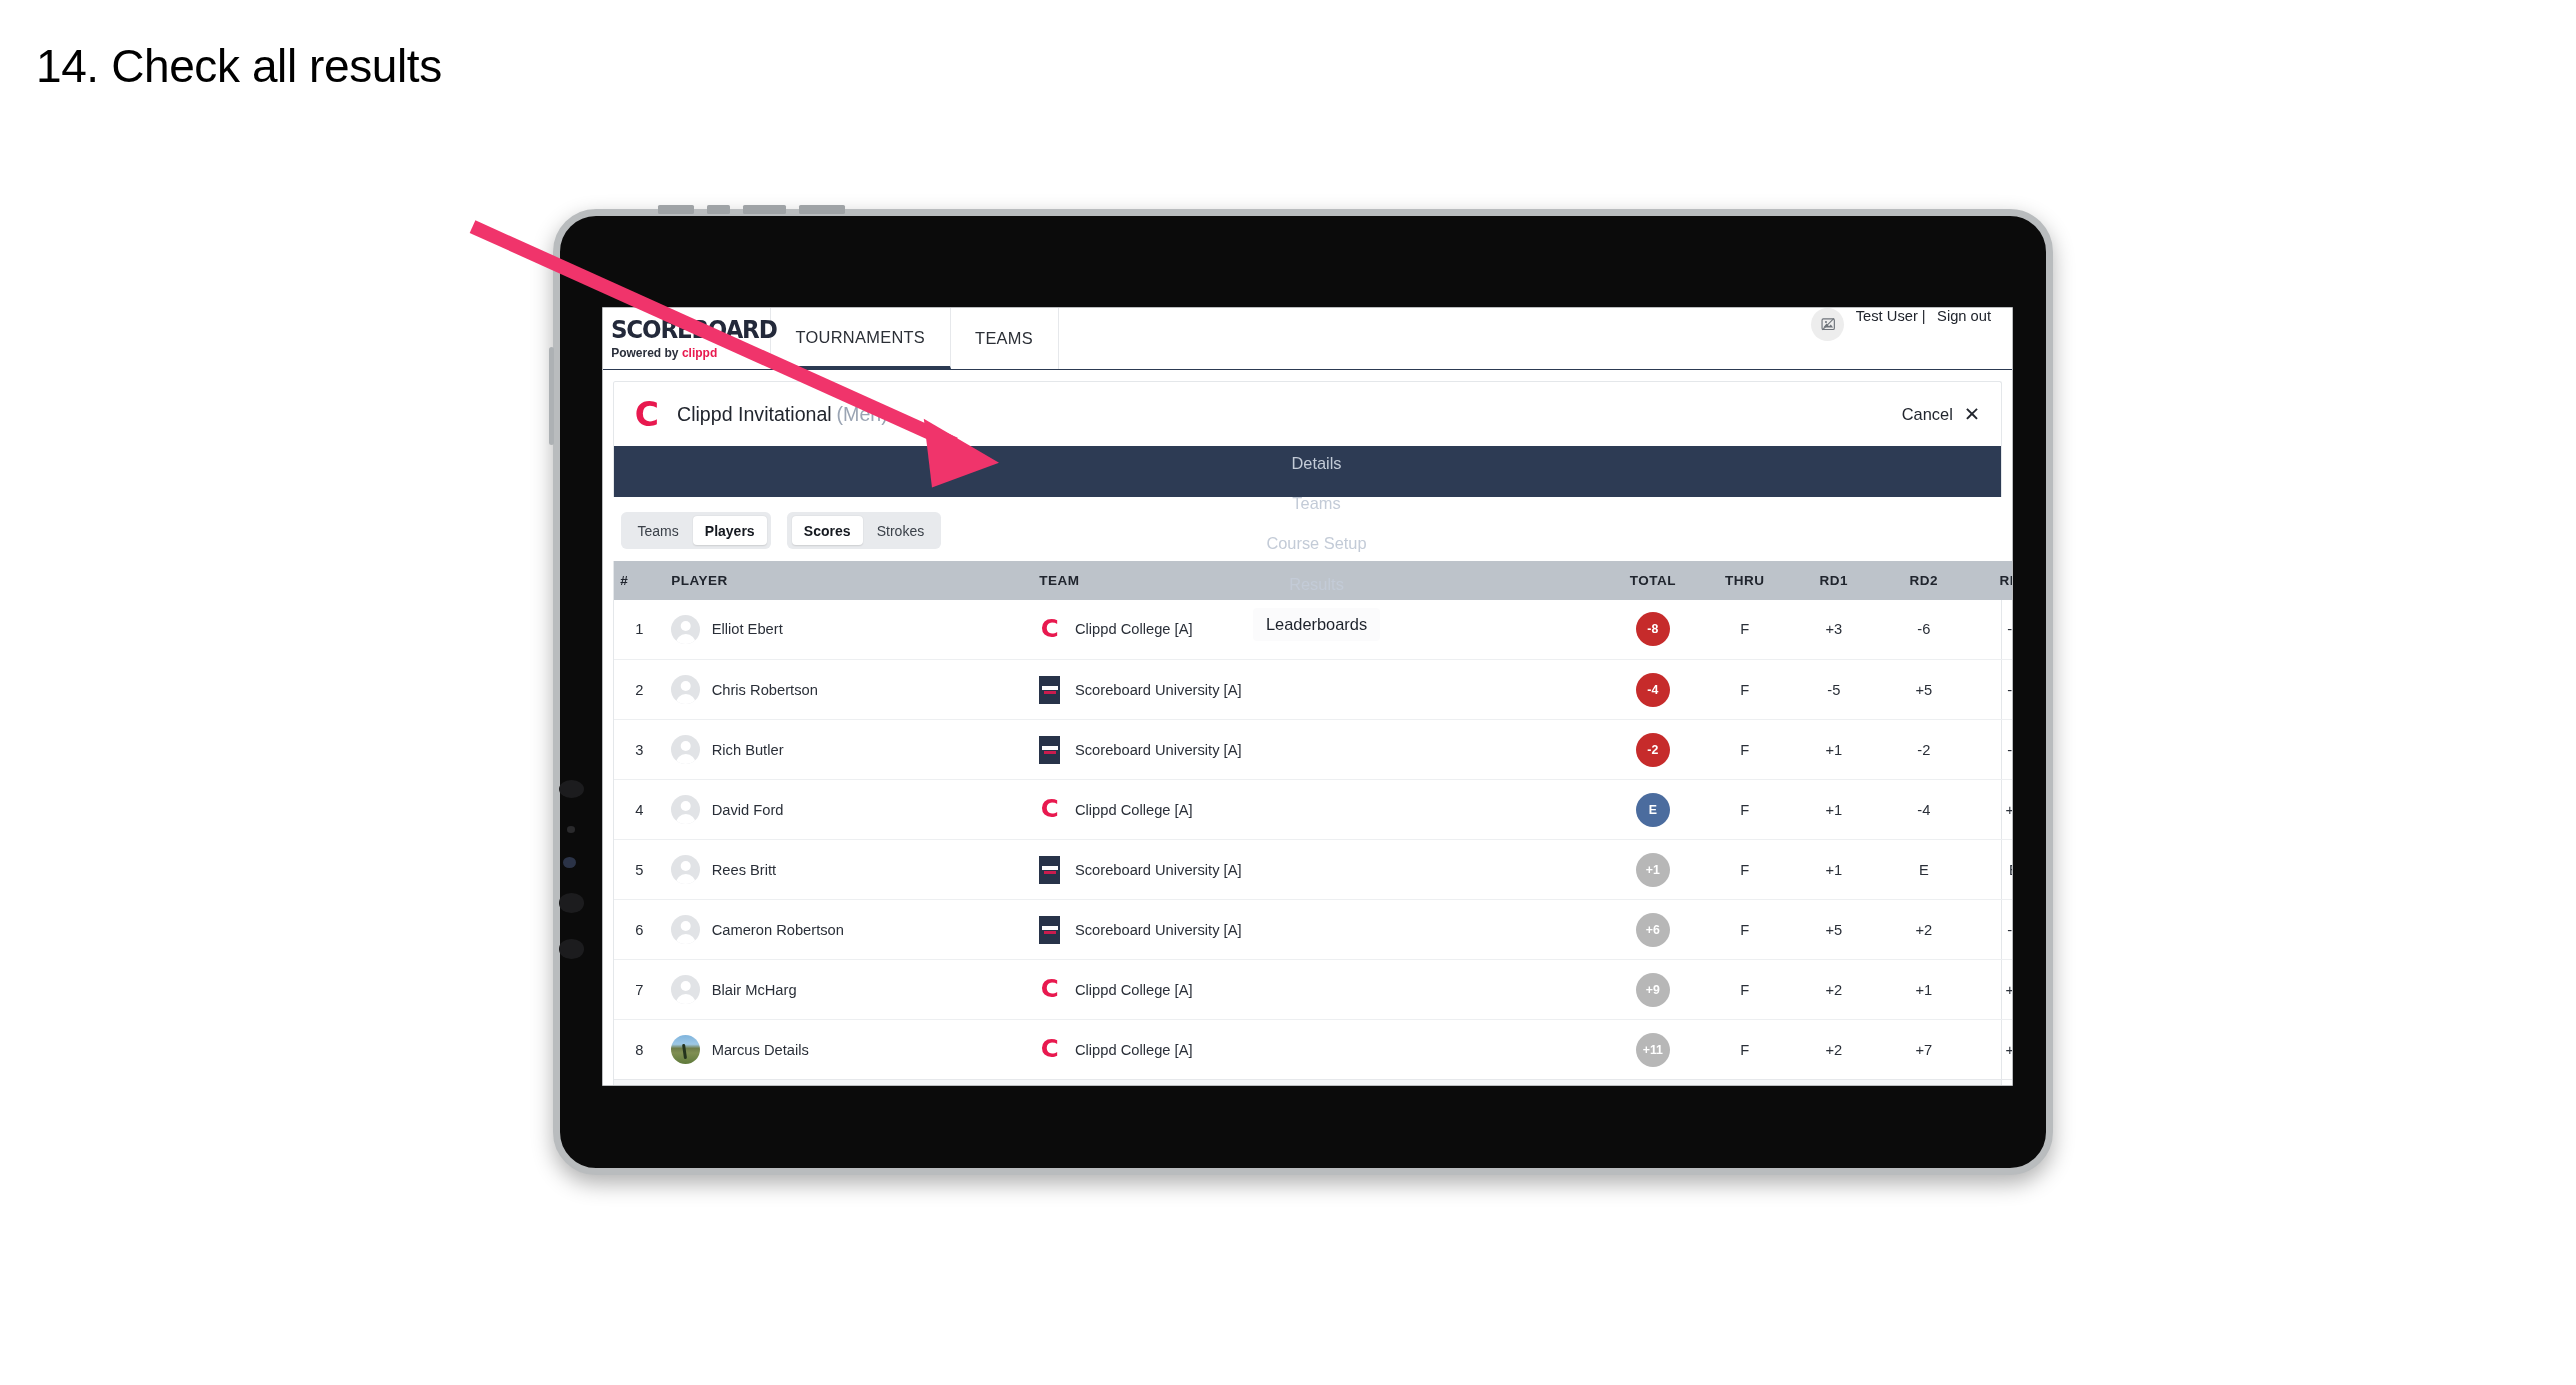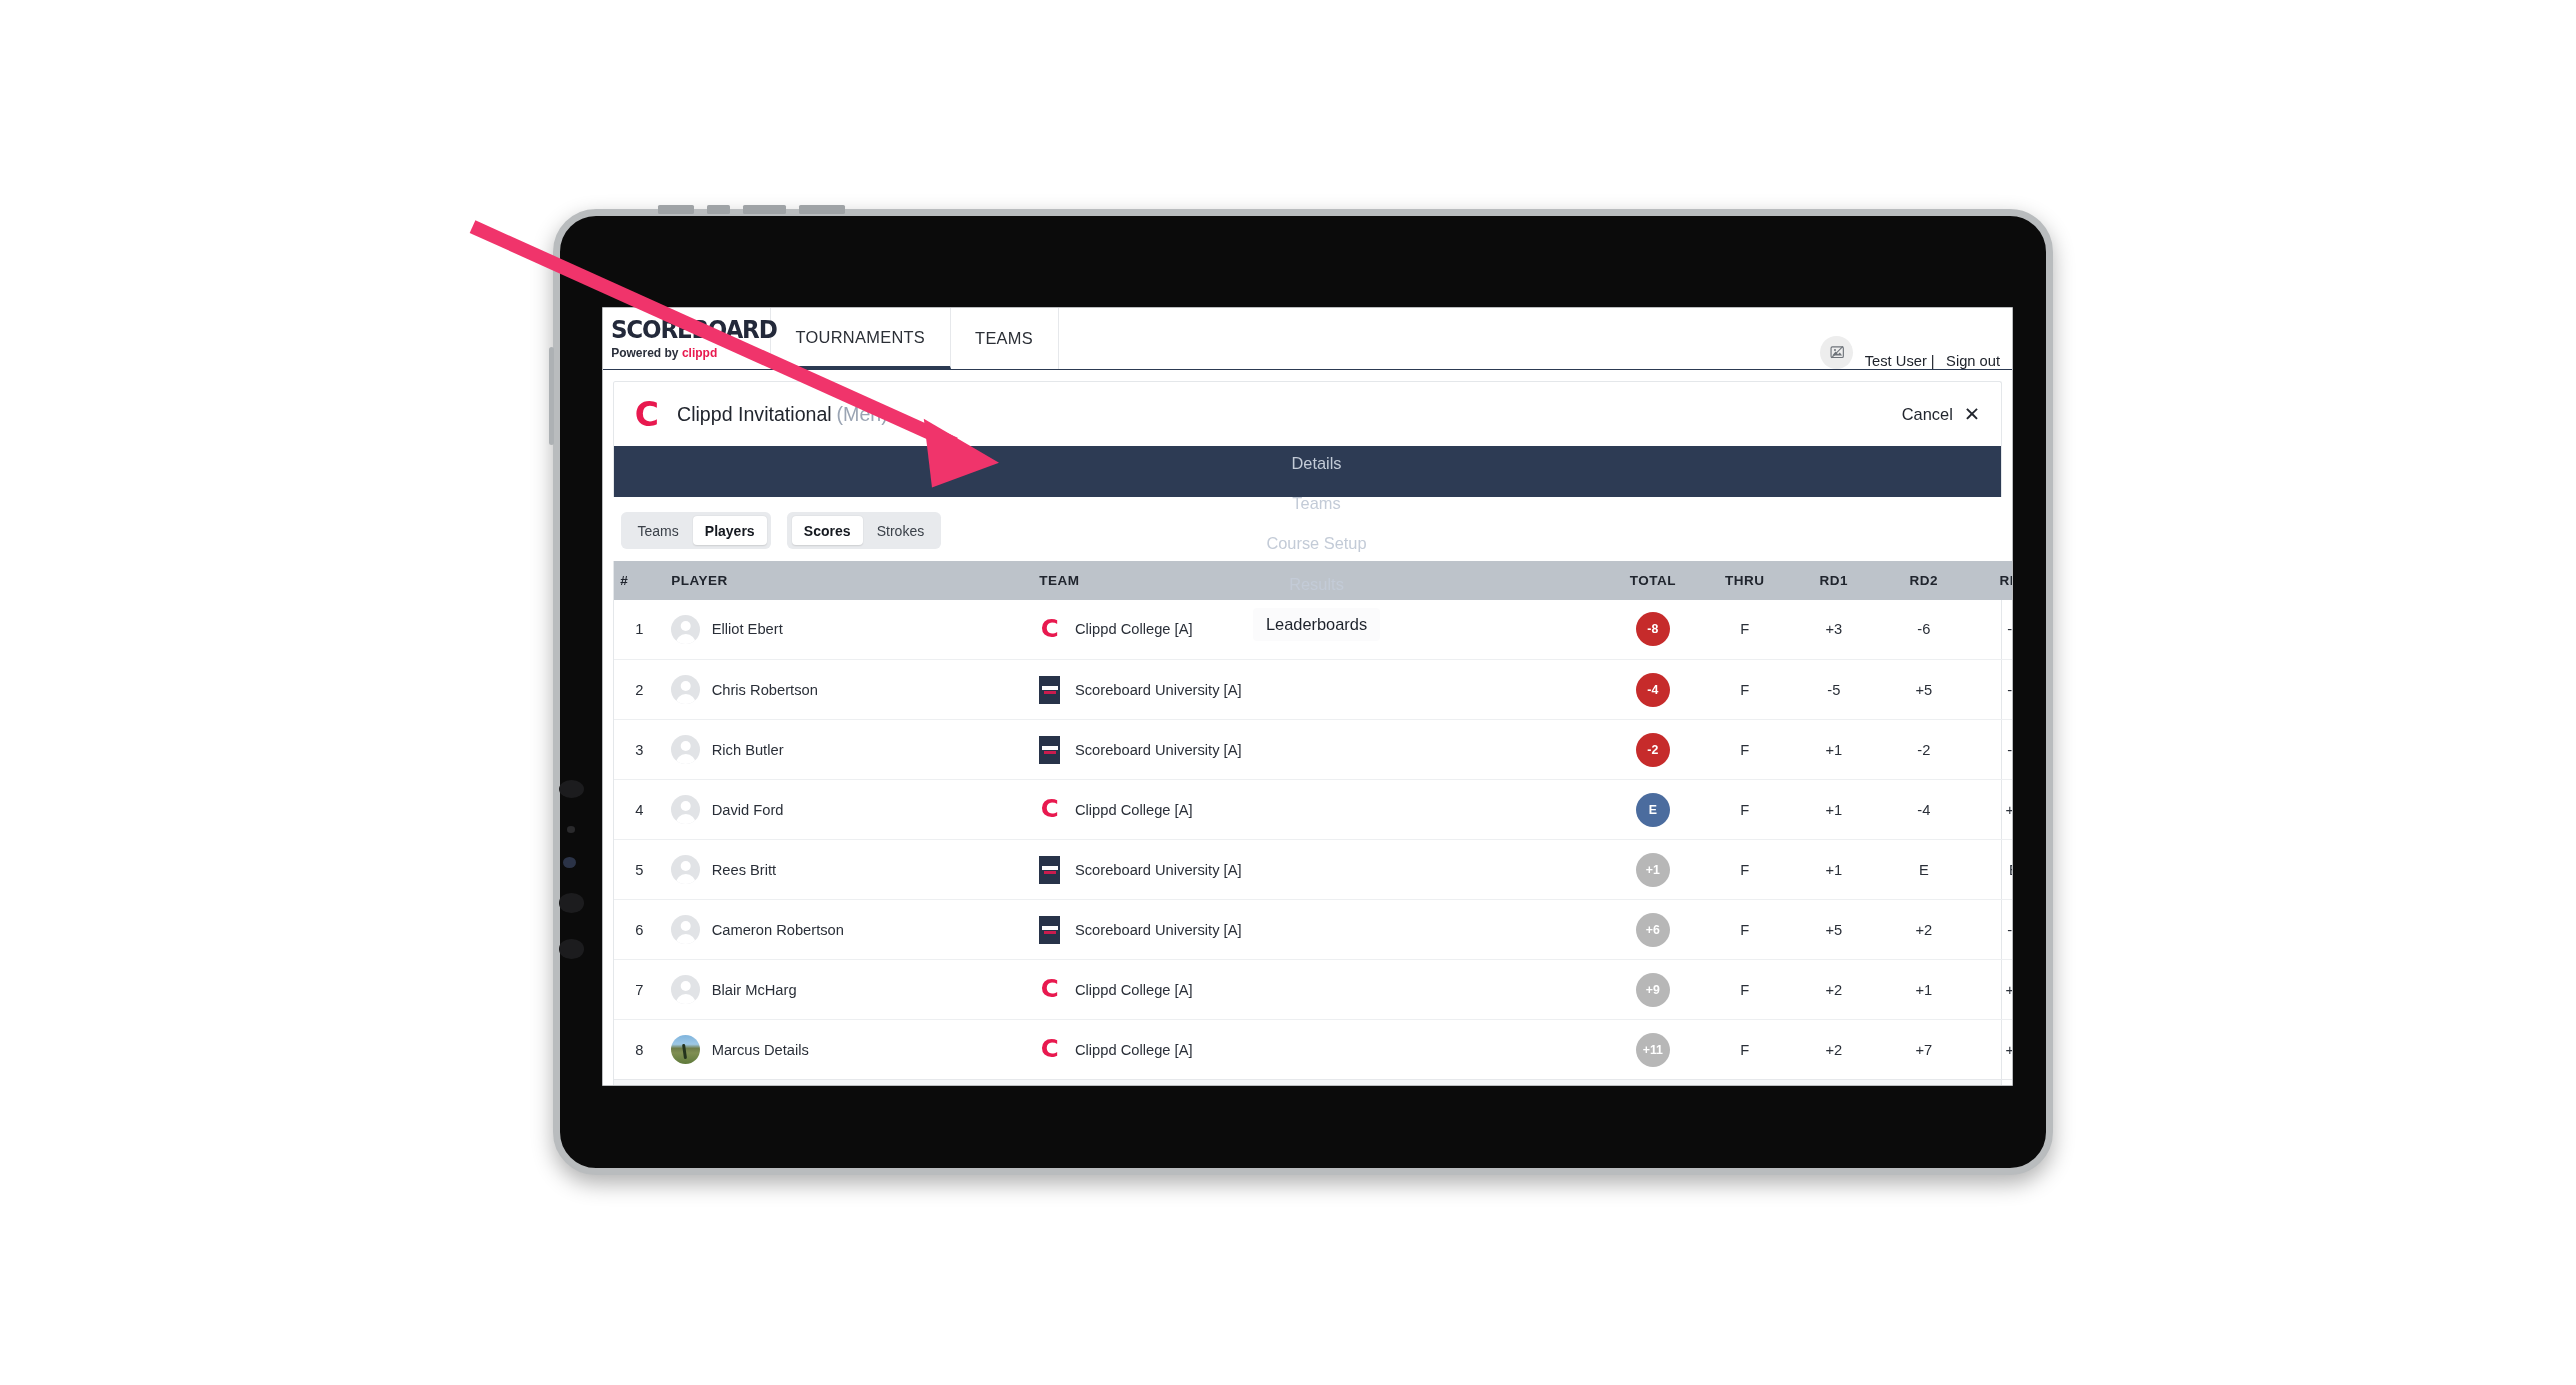--- a/index.html
+++ b/index.html
@@ -96,22 +96,22 @@
   .topnav .tab {
     display:flex; align-items:center; justify-content:center;
     padding: 0 24.5px;
     font-size: 16.4px; color:#2b2f36; letter-spacing:0.3px;
     border-right: 0.8px solid #e6e8eb;
     cursor: pointer;
   }
   .topnav .tab.active { border-bottom: 3.3px solid #2c3a52; }
 
   .topright {
-    margin-left:auto; display:flex; align-items:flex-end; gap: 11.4px;
-    padding-right: 12px;
+    margin-left:auto; display:flex; align-items:flex-start; gap: 11.4px;
+    padding-right: 21px;
   }
   .avatar-circle {
     width: 33px; height:33px; border-radius:50%;
     background:#ededed; display:flex; align-items:center; justify-content:center;
   }
   .topright .uname { font-size: 14.7px; color:#20242c; }
   .topright .signout { font-size: 14.7px; color:#20242c; cursor:pointer; }
 
   
   .t-card {
@@ -215,20 +215,21 @@
 
   .tbl-wrap { background:#fff; border-left:0.8px solid #e4e7ea; border-right:0.8px solid #e4e7ea; margin:0 9.8px; }
   .tbl-footer { height: 11.4px; background:#f4f5f6; margin: 0 9.8px; border:0.8px solid #e4e7ea; border-top:none; }
 </style>
 </head>
 <body>
 
 <div id="stage">
 
   <div class="caption">
+    <div>14. Check all results</div>
   </div>
 
   <div class="tablet">
     <div class="tablet-topnotch">
       <i></i>
         <i></i>
         <i></i>
         <i></i>
     </div>
     <div class="side-btn b1"></div>

